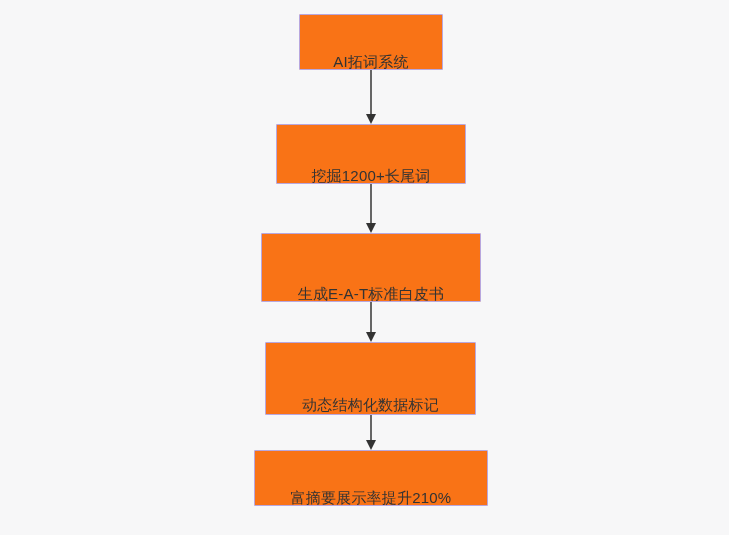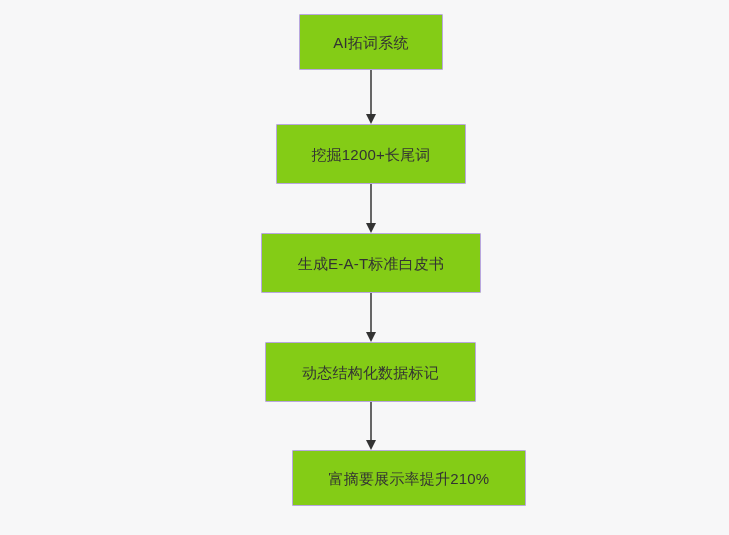--- a/index.html
+++ b/index.html
@@ -16,25 +16,25 @@
 
   #flow-canvas {
     position: relative;
     width: 729px;
     height: 535px;
   }
 
   .node {
     position: absolute;
     box-sizing: border-box;
-    background: #84cc16;
+    background: #f97316;
     border: 1px solid #b8a7de;
     border-radius: 1px;
     display: flex;
-    align-items: center;
+    align-items: flex-end;
     justify-content: center;
   }
 
   .node-label {
     font-size: 15px;
     line-height: 1;
     color: #333333;
     letter-spacing: 0.2px;
     white-space: nowrap;
   }
@@ -82,25 +82,25 @@
   </div>
 
   <div class="node" style="left:299px; top:14px; width:144px; height:56px;">
     <span class="node-label">AI拓词系统</span>
   </div>
 
   <div class="node" style="left:276px; top:124px; width:190px; height:60px;">
     <span class="node-label">挖掘1200+长尾词</span>
   </div>
 
-  <div class="node" style="left:261px; top:233px; width:220px; height:60px;">
+  <div class="node" style="left:261px; top:233px; width:220px; height:69px;">
     <span class="node-label">生成E-A-T标准白皮书</span>
   </div>
 
-  <div class="node" style="left:265px; top:342px; width:211px; height:60px;">
+  <div class="node" style="left:265px; top:342px; width:211px; height:73px;font-family:Liberation Mono, monospace;">
     <span class="node-label">动态结构化数据标记</span>
   </div>
 
-  <div class="node" style="left:254px; top:450px; width:234px; height:56px;margin-left:38px;">
+  <div class="node" style="left:254px; top:450px; width:234px; height:56px;">
     <span class="node-label">富摘要展示率提升210%</span>
   </div>
 
 </div>
 
 </body></html>

